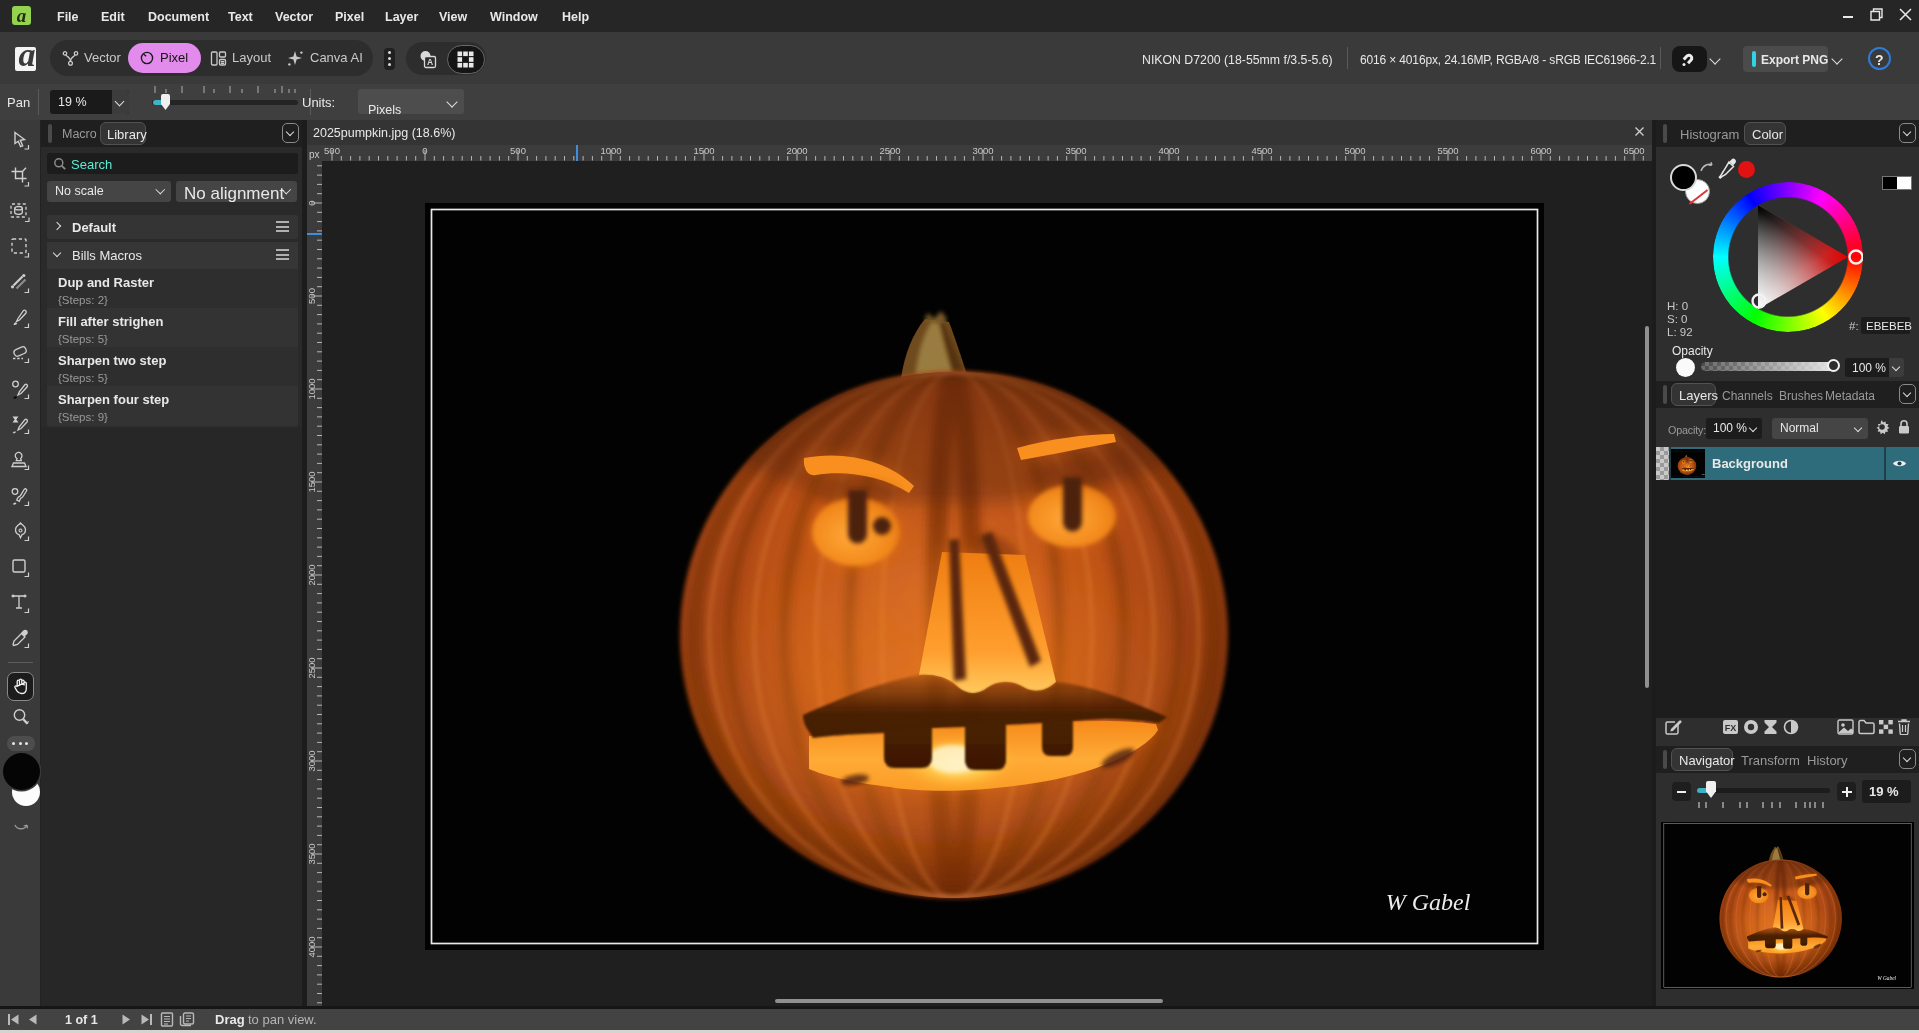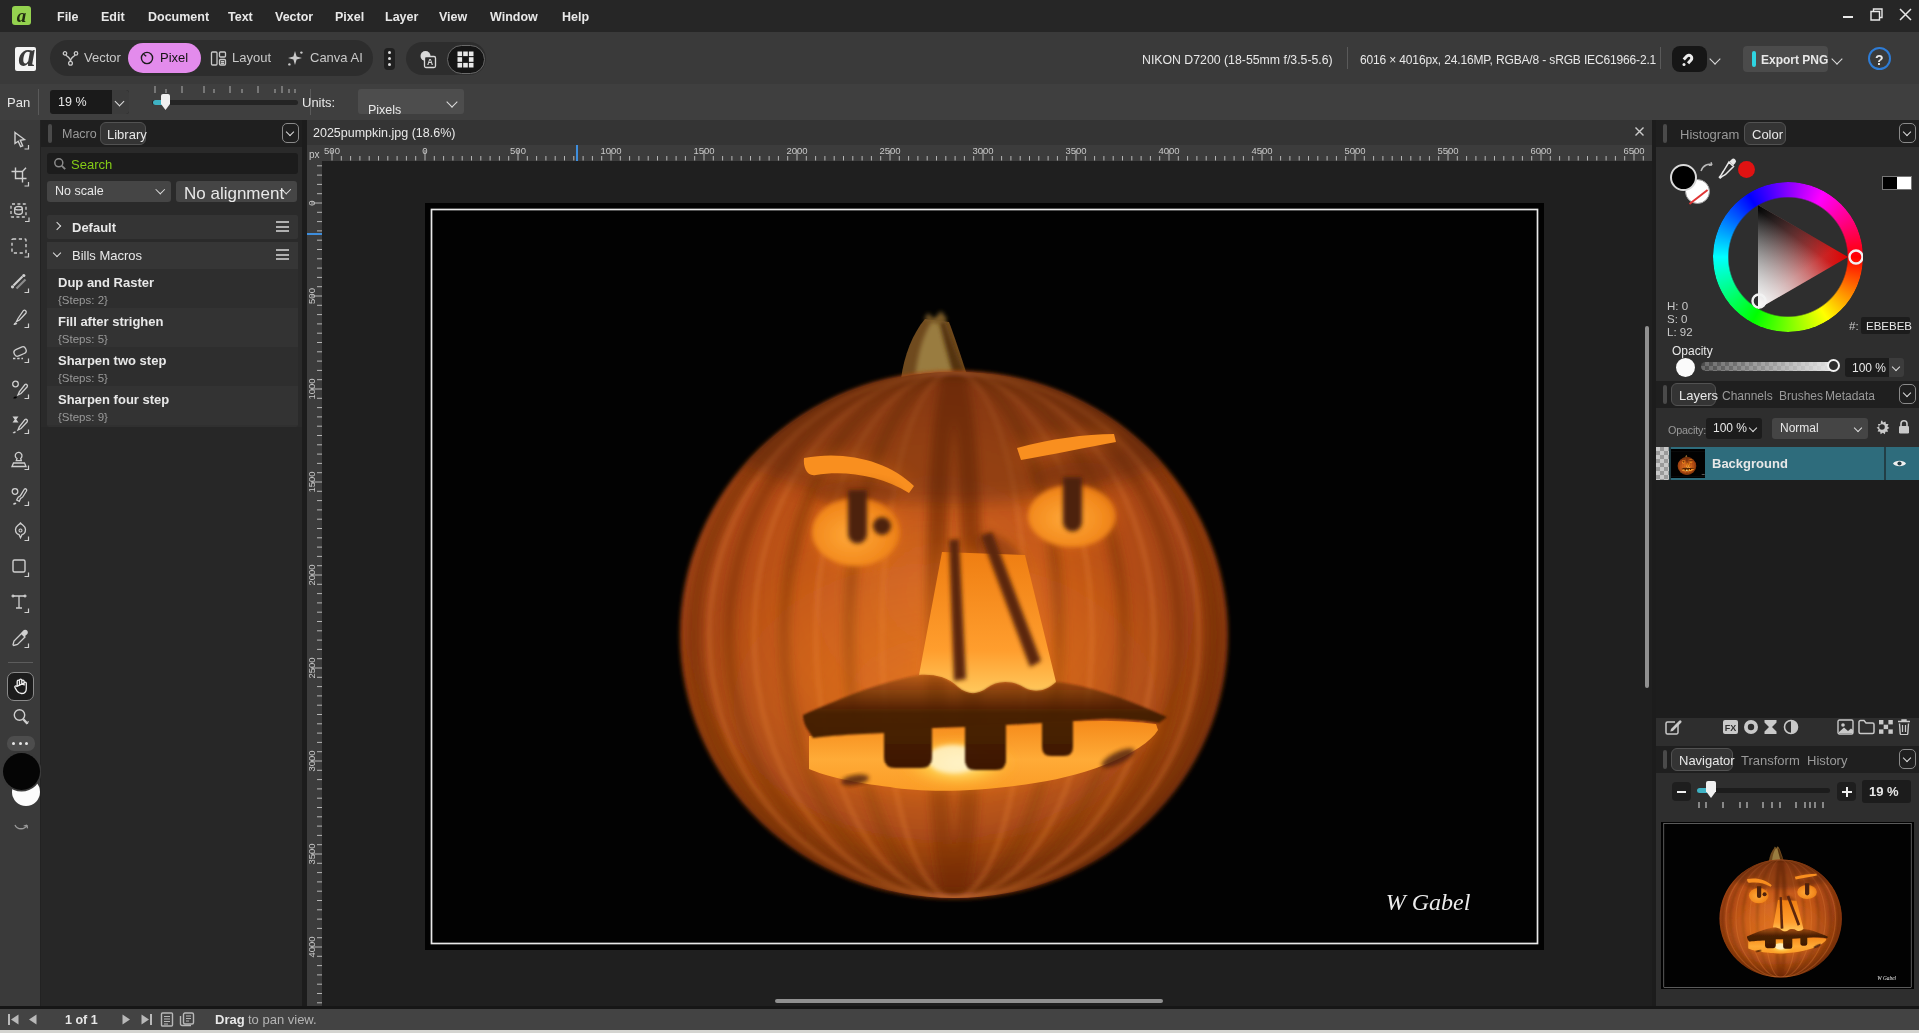--- a/index.html
+++ b/index.html
@@ -257,21 +257,21 @@
 <div class="abs txt dim" style="left:62px;top:127px;font-size:12.5px;">Macro</div>
 <div class="abs" style="left:100px;top:122px;width:46px;height:23px;background:#343434;border:1px solid #525252;border-radius:6px;"></div>
 <div class="abs txt" style="left:107px;top:127px;">Library</div>
 <div class="abs" style="left:282px;top:123px;width:17px;height:20px;border:1.4px solid #8a8a8a;border-radius:5px;"></div>
 <div class="chev abs" style="left:287px;top:129px;width:6px;height:6px;"></div>
 <div class="abs" style="left:47px;top:153px;width:251px;height:21px;background:#1c1c1c;border-radius:3px;"></div>
 <svg class="abs" style="left:53px;top:157px" width="14" height="14" viewBox="0 0 14 14">
         <circle cx="5.8" cy="5.8" r="4" fill="none" stroke="#8a8a8a" stroke-width="1.5"></circle>
         <path d="M8.8 8.8 L12.2 12.2" stroke="#8a8a8a" stroke-width="1.8"></path>
       </svg>
-<div class="abs txt" style="left:71px;top:157px;color:#84cc16;">Search</div>
+<div class="abs txt" style="left:71px;top:157px;color:#5eead4;">Search</div>
 <div class="abs" style="left:47px;top:181px;width:124px;height:21px;background:#454545;border-radius:3px;"></div>
 <div class="abs txt" style="left:55px;top:184px;font-size:12.5px;">No scale</div>
 <div class="chev abs" style="left:157px;top:186px;width:6.5px;height:6.5px;"></div>
 <div class="abs" style="left:176px;top:181px;width:121px;height:21px;background:#454545;border-radius:3px;"></div>
 <div class="abs txt" style="left:184px;top:184px;font-size:17px;">No alignment</div>
 <div class="chev abs" style="left:283px;top:186px;width:6.5px;height:6.5px;"></div>
 <div class="abs" style="left:47px;top:215px;width:251px;height:24px;background:#343434;border-radius:2px;"></div>
 <div class="chev abs" style="left:54px;top:223px;width:6px;height:6px;transform:rotate(-45deg);"></div>
 <div class="abs txt" style="left:72px;top:220px;font-weight:700;">Default</div>
 <div class="abs" style="left:276px;top:221px;width:13px;height:2px;background:#b0b0b0;"></div>

